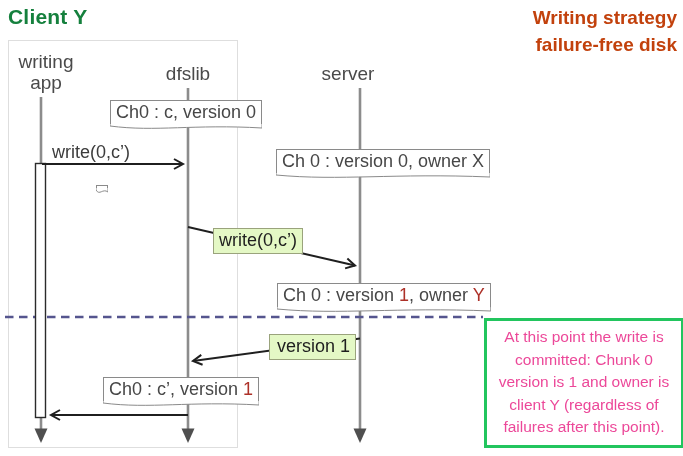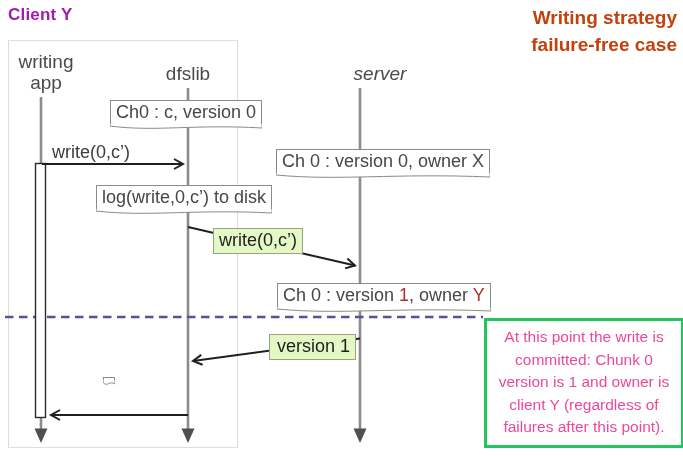--- a/index.html
+++ b/index.html
@@ -6,21 +6,21 @@
     --accent-red:#ad3128;
     --green-fill:#e4f8c5;
     --dashed:#55558e;
   }
   html,body{margin:0;padding:0;}
   body{
     width:683px;height:456px;position:relative;background:#fff;
     font-family:"Liberation Sans",sans-serif;overflow:hidden;color:#3b3b3b;
   }
   .abs{position:absolute;}
-  .client-title{left:8px;top:5px;font-size:17px;font-weight:bold;color:#a21caf;letter-spacing:.2px;}
+  .client-title{left:8px;top:5px;font-size:21px;font-weight:bold;color:#15803d;letter-spacing:.2px;}
   .strategy-title{right:6px;top:4px;text-align:right;font-size:19px;font-weight:bold;color:#c2410c;line-height:27px;}
   .client-frame{left:8px;top:40px;width:228px;height:406px;border:1.5px solid #dedede;background:#fff;}
   .ll-header{font-size:19px;color:#4a4a4a;text-align:center;transform:translateX(-50%);line-height:21px;white-space:nowrap;}
   svg.overlay{left:0;top:0;width:683px;height:456px;pointer-events:none;}
   .msg-label{font-size:18px;color:#3c3c3c;white-space:nowrap;}
   .green-label{
     font-size:18px;color:#1e1e1e;white-space:nowrap;
     background:var(--green-fill);border:1px solid #9aa37c;padding:1px 5px 2px;
   }
   .note{
@@ -36,29 +36,29 @@
 </style>
 </head>
 <body>
 
 <div class="abs client-frame"></div>
 
 <div class="abs client-title">Client Y</div>
 
 <div class="abs strategy-title">
   <div>Writing strategy</div>
-  <div>failure-free case</div>
+  <div>failure-free disk</div>
 </div>
 
 <div class="abs ll-header" style="left:46px;top:51px;">
   <div>writing</div>
   <div>app</div>
 </div>
 <div class="abs ll-header" style="left:188px;top:63px;">dfslib</div>
-<div class="abs ll-header" style="left:380px;top:63px;font-style:italic;">server</div>
+<div class="abs ll-header" style="left:348px;top:63px;">server</div>
 
 <svg class="abs overlay" viewBox="0 0 683 456">
   <defs>
     <marker id="arrowOpen" markerUnits="userSpaceOnUse" markerWidth="16" markerHeight="16" refX="11" refY="7" orient="auto">
       <path d="M2,2 L11,7 L2,12" fill="none" stroke="#1f1f1f" stroke-width="2"></path>
     </marker>
   </defs>
   <line x1="41" y1="97" x2="41" y2="429" stroke="#8c8c8c" stroke-width="2.6"></line>
   <line x1="188" y1="88" x2="188" y2="429" stroke="#8c8c8c" stroke-width="2.6"></line>
   <line x1="360" y1="88" x2="360" y2="429" stroke="#8c8c8c" stroke-width="2.6"></line>
@@ -89,36 +89,36 @@
 
 <div class="abs note" style="left:276px;top:149px;">
   <span>Ch 0 : version 0, owner X</span>
   <svg class="wave" viewBox="0 0 100 8" preserveAspectRatio="none">
     <path d="M0,0 L0,2 C30,8 55,0 100,4 L100,0 Z" fill="#fff" stroke="none"></path>
     <path d="M0,0 L0,2 C30,8 55,0 100,4 L100,0" fill="none" stroke="#8a8a8a" stroke-width="1" vector-effect="non-scaling-stroke"></path>
   </svg>
 </div>
 
 <div class="abs note" style="left:96px;top:185px;">
-  <span>log(write,0,c’) to disk</span>
   <svg class="wave" viewBox="0 0 100 8" preserveAspectRatio="none">
     <path d="M0,0 L0,2 C30,8 55,0 100,4 L100,0 Z" fill="#fff" stroke="none"></path>
     <path d="M0,0 L0,2 C30,8 55,0 100,4 L100,0" fill="none" stroke="#8a8a8a" stroke-width="1" vector-effect="non-scaling-stroke"></path>
   </svg>
 </div>
 
 <div class="abs note" style="left:277px;top:283px;">
   <span><span>Ch 0 : version </span><span class="red">1</span><span>, owner </span><span class="red">Y</span></span>
   <svg class="wave" viewBox="0 0 100 8" preserveAspectRatio="none">
     <path d="M0,0 L0,2 C30,8 55,0 100,4 L100,0 Z" fill="#fff" stroke="none"></path>
     <path d="M0,0 L0,2 C30,8 55,0 100,4 L100,0" fill="none" stroke="#8a8a8a" stroke-width="1" vector-effect="non-scaling-stroke"></path>
   </svg>
 </div>
 
 <div class="abs note" style="left:103px;top:377px;">
+  <span><span>Ch0 : c’, version </span><span class="red">1</span></span>
   <svg class="wave" viewBox="0 0 100 8" preserveAspectRatio="none">
     <path d="M0,0 L0,2 C30,8 55,0 100,4 L100,0 Z" fill="#fff" stroke="none"></path>
     <path d="M0,0 L0,2 C30,8 55,0 100,4 L100,0" fill="none" stroke="#8a8a8a" stroke-width="1" vector-effect="non-scaling-stroke"></path>
   </svg>
 </div>
 
 <div class="abs green-label" style="left:213px;top:228px;">write(0,c’)</div>
 <div class="abs green-label" style="left:269px;top:334px;padding-left:7px;">version 1</div>
 
 <div class="abs commit-note" style="left:484px;top:318px;">At this point the write is committed: Chunk 0 version is 1 and owner is client Y (regardless of failures after this point).</div>

